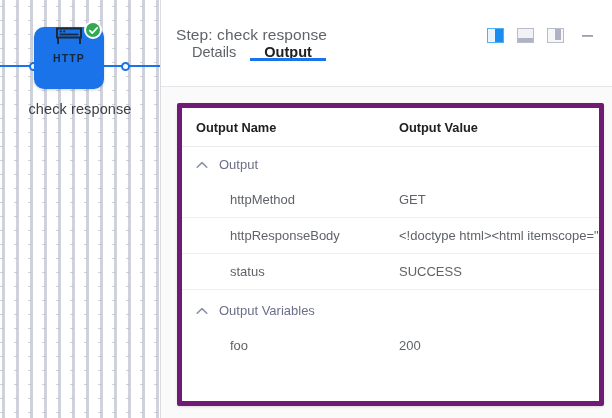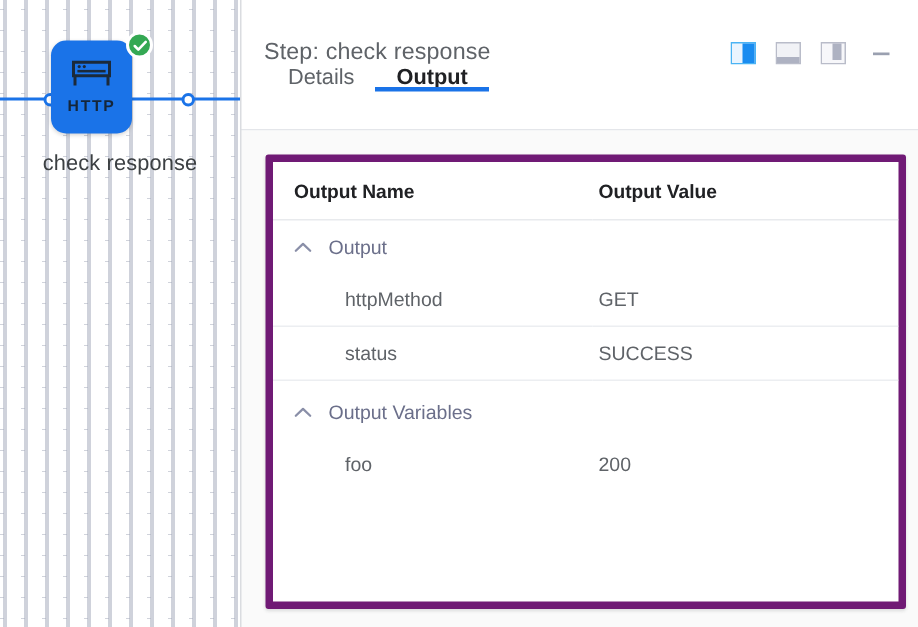--- a/index.html
+++ b/index.html
@@ -54,26 +54,26 @@
     background: #ffffff;
     border: 2px solid #1a73e8;
     top: 62px;
   }
   .port.left  { left: 29px; }
   .port.right { left: 121px; }
 
   .node {
     position: absolute;
     left: 34px; top: 27px;
-    width: 54px; height: 62px;
+    width: 70px; height: 62px;
     border-radius: 10px;
     background: #1a73e8;
     display: flex;
     align-items: center;
-    justify-content: center;
+    justify-content: flex-start;
     flex-direction: column;
     box-shadow: 0 1px 3px rgba(0,0,0,0.18);
   }
   .node-glyph { display: block; }
   .badge {
     position: absolute;
     left: 84px; top: 21px;
     width: 18px; height: 18px;
     border-radius: 50%;
     background: #34a853;
@@ -340,20 +340,24 @@
                   </span>
                   <span>Output</span>
                 </div>
               </td>
             </tr>
 
             <tr class="row">
               <td class="cell-name">httpMethod</td>
               <td class="cell-value">GET</td>
             </tr>
+            <tr class="row">
+              <td class="cell-name">httpResponseBody</td>
+              <td class="cell-value">&lt;!doctype html&gt;&lt;html itemscope="</td>
+            </tr>
             <tr class="row last-in-group">
               <td class="cell-name">status</td>
               <td class="cell-value">SUCCESS</td>
             </tr>
 
             <tr class="group second">
               <td colspan="2">
                 <div class="group-inner">
                   <span class="chev">
                     <svg width="12" height="8" viewBox="0 0 12 8">

